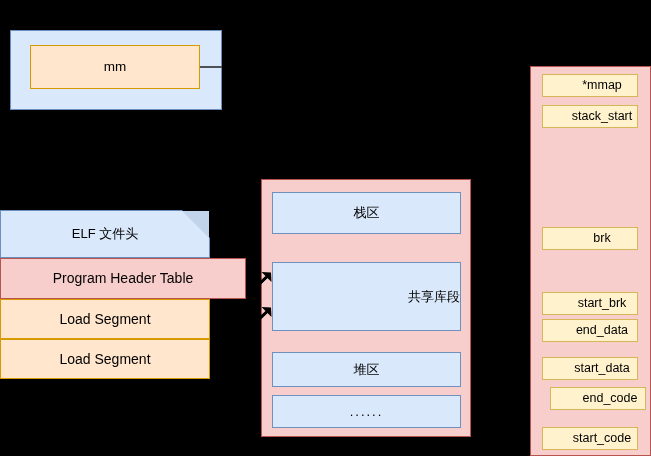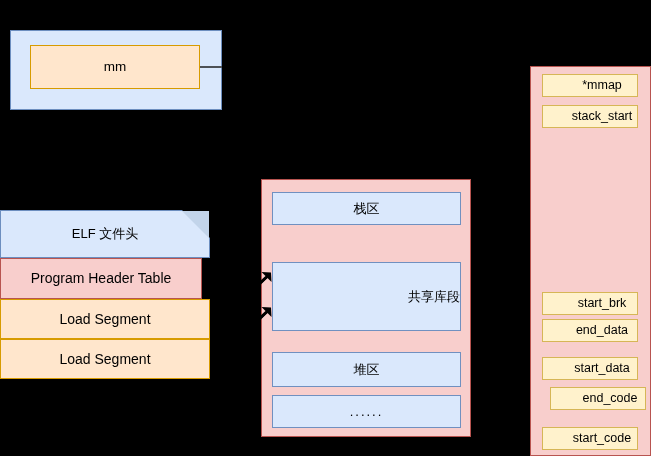--- a/index.html
+++ b/index.html
@@ -58,21 +58,21 @@
     border-top: 28px solid #000000;
   }
   .elf-header .fold-inner {
     position: absolute;
     right: 0px; top: 0px;
     width: 0; height: 0;
     border-left: 27px solid transparent;
     border-top: 27px solid #c2d4ea;
   }
   .elf-pht {
-    left: 0px; top: 258px; width: 202px; height: 41px;
+    left: 0px; top: 258px; width: 246px; height: 41px;
     background: #f8cecc;
     border: 1px solid #b85450;
     font-size: 14px;
   }
   .elf-seg1 {
     left: 0px; top: 299px; width: 210px; height: 40px;
     background: #ffe6cc;
     border: 1px solid #d79b00;
     font-size: 14px;
   }
@@ -88,21 +88,21 @@
     background: #f8cecc;
     border: 1.5px solid #b85450;
   }
   .mem-cell {
     background: #dae8fc;
     border: 1.5px solid #7090c0;
     font-size: 13px;
     left: 272px;
     width: 189px;
   }
-  .mem-stack  { top: 192px; height: 33px; }
+  .mem-stack  { top: 192px; height: 42px; }
   .mem-shared { top: 262px; height: 69px; justify-content: flex-end; }
   .mem-heap   { top: 352px; height: 35px; }
   .mem-etc    { top: 395px; height: 33px; letter-spacing: 2px; }
   
   .arrow {
     position: absolute;
     width: 17px; height: 17px;
   }
   .arrow svg { display: block; }
   .arrow-1 { left: 256px; top: 271px; }
@@ -190,20 +190,23 @@
 
   <div class="box fields-outer">
     <span></span>
   </div>
   <div class="box field f-mmap">
     <span>*mmap</span>
   </div>
   <div class="box field f-stackstart">
     <span>stack_start</span>
   </div>
+  <div class="box field f-brk">
+    <span>brk</span>
+  </div>
   <div class="box field f-startbrk">
     <span>start_brk</span>
   </div>
   <div class="box field f-enddata">
     <span>end_data</span>
   </div>
   <div class="box field f-startdata">
     <span>start_data</span>
   </div>
   <div class="box field f-endcode">

